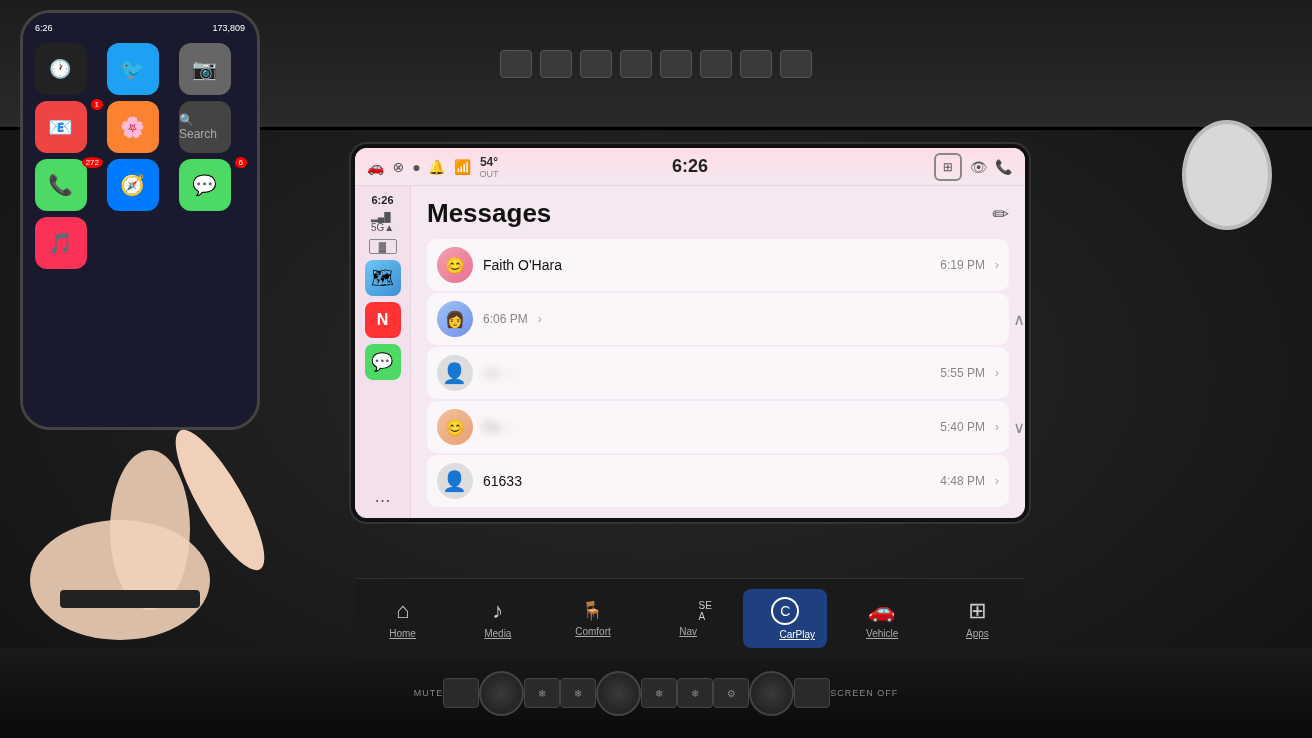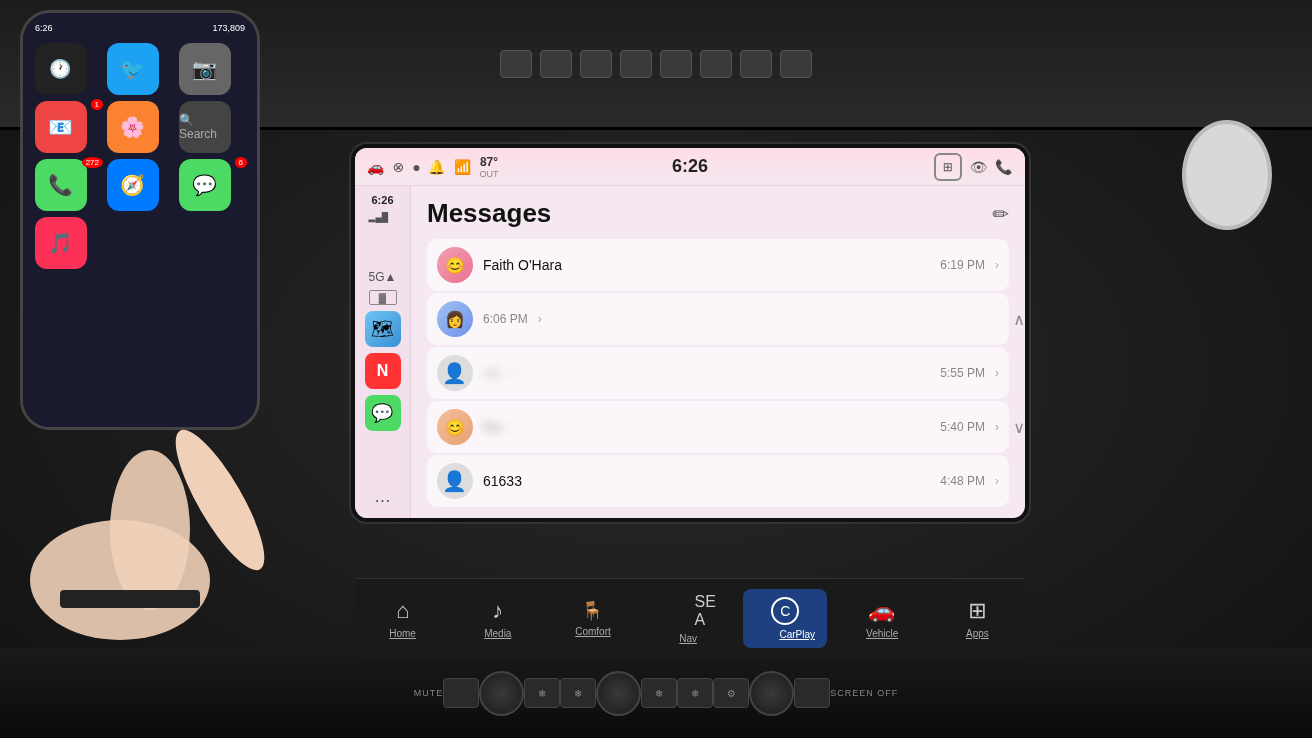--- a/index.html
+++ b/index.html
@@ -493,39 +493,39 @@
 <div class="car-display">
 
   <div class="carplay-status-bar" style="position:relative;">
     <div class="status-icons">
       <span class="status-icon">🚗</span>
       <span class="status-icon">⊗</span>
       <span class="status-icon">●</span>
       <span class="status-icon">🔔</span>
       <span class="status-icon">📶</span>
       <div style="text-align:center;">
-        <div style="font-size:12px; font-weight:700; color:#333;">87°</div>
+        <div style="font-size:12px; font-weight:700; color:#333;">54°</div>
         <div style="font-size:9px; color:#888;">OUT</div>
       </div>
     </div>
     <div class="status-time">6:26</div>
     <div class="status-right">
       <div class="grid-btn">⊞</div>
       <span style="color:#555; font-size:14px;">👁</span>
       <span style="color:#555; font-size:14px;">📞</span>
     </div>
   </div>
 
   <div class="carplay-content">
 
     <div class="carplay-sidebar">
       <div class="sidebar-time">6:26</div>
       <div class="sidebar-signal">
         <div style="font-size:9px; color:#555;">▂▄█</div>
-        <div style="font-size:12px; color:#555;margin-top:48px;">5G▲</div>
+        <div style="font-size:10px; color:#555;">5G▲</div>
       </div>
 
       <div style="font-size:10px; color:#555; border:1px solid #888; padding:1px 3px; border-radius:2px; width:28px; text-align:center;">▓</div>
 
       <div class="sidebar-app-icon" style="background: linear-gradient(135deg, #6ec6f5, #3a8fd1);">🗺</div>
 
       <div class="sidebar-app-icon" style="background: #ff3333; color:white; font-weight:900; font-size:16px;">N</div>
 
       <div class="sidebar-app-icon" style="background: #4cd964;">💬</div>
 
@@ -593,21 +593,21 @@
     <span class="nav-icon">♪</span>
     <span class="nav-label">Media</span>
   </div>
 
   <div class="nav-item">
     <span class="nav-icon" style="font-size:18px;">🪑</span>
     <span class="nav-label">Comfort</span>
   </div>
 
   <div class="nav-item">
-    <span class="nav-icon" style="font-size:16px; line-height:1.1;margin-left:34px;">SE<br>A</span>
+    <span class="nav-icon" style="font-size:10px; line-height:1.1;margin-left:34px;">SE<br>A</span>
     <span class="nav-label">Nav</span>
   </div>
 
   <div class="nav-item active">
     <div class="carplay-logo">C</div>
     <span class="nav-label">CarPlay</span>
   </div>
 
   <div class="nav-item">
     <span class="nav-icon">🚗</span>

